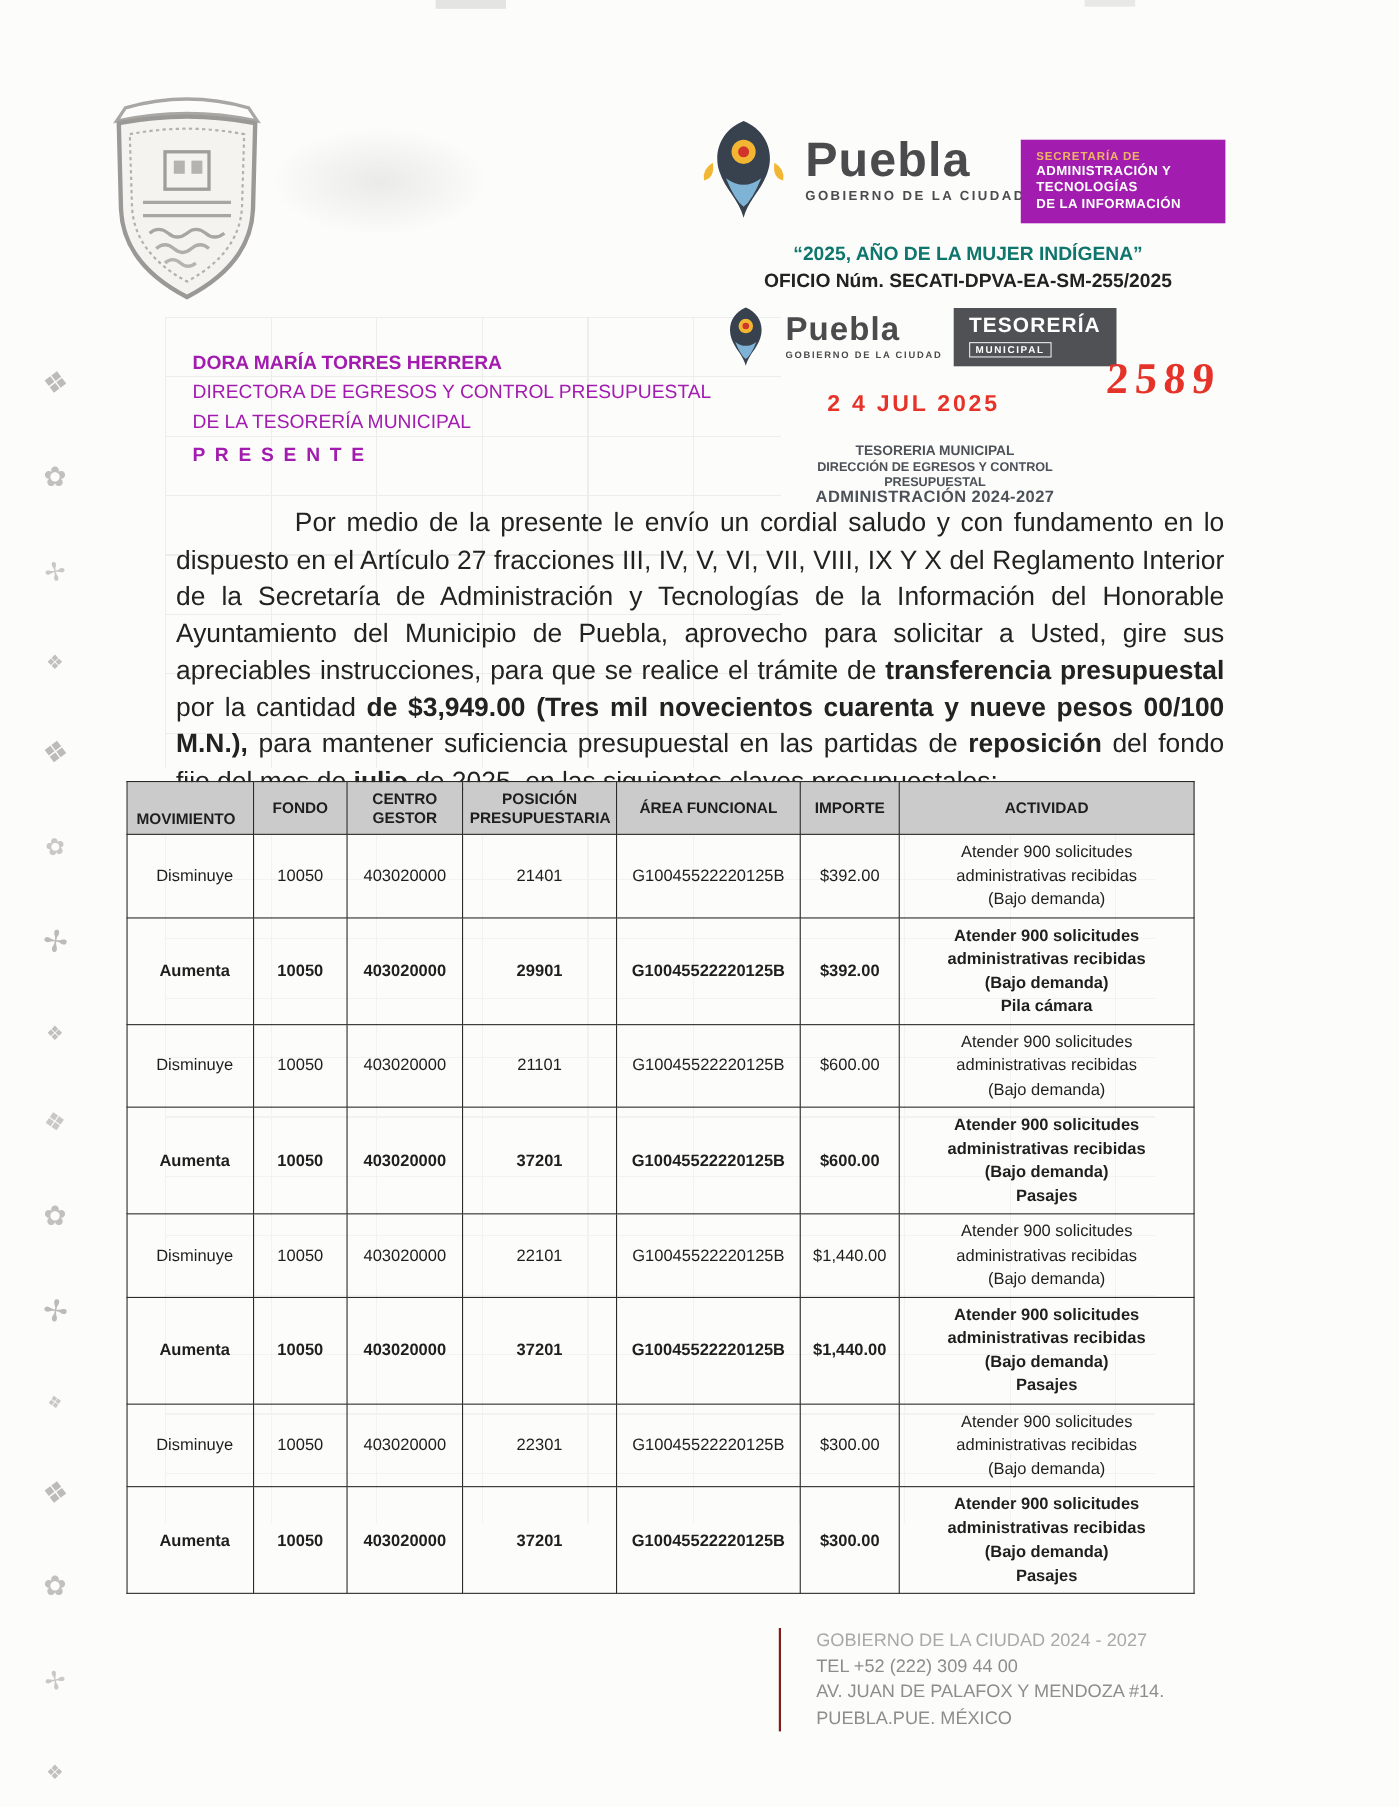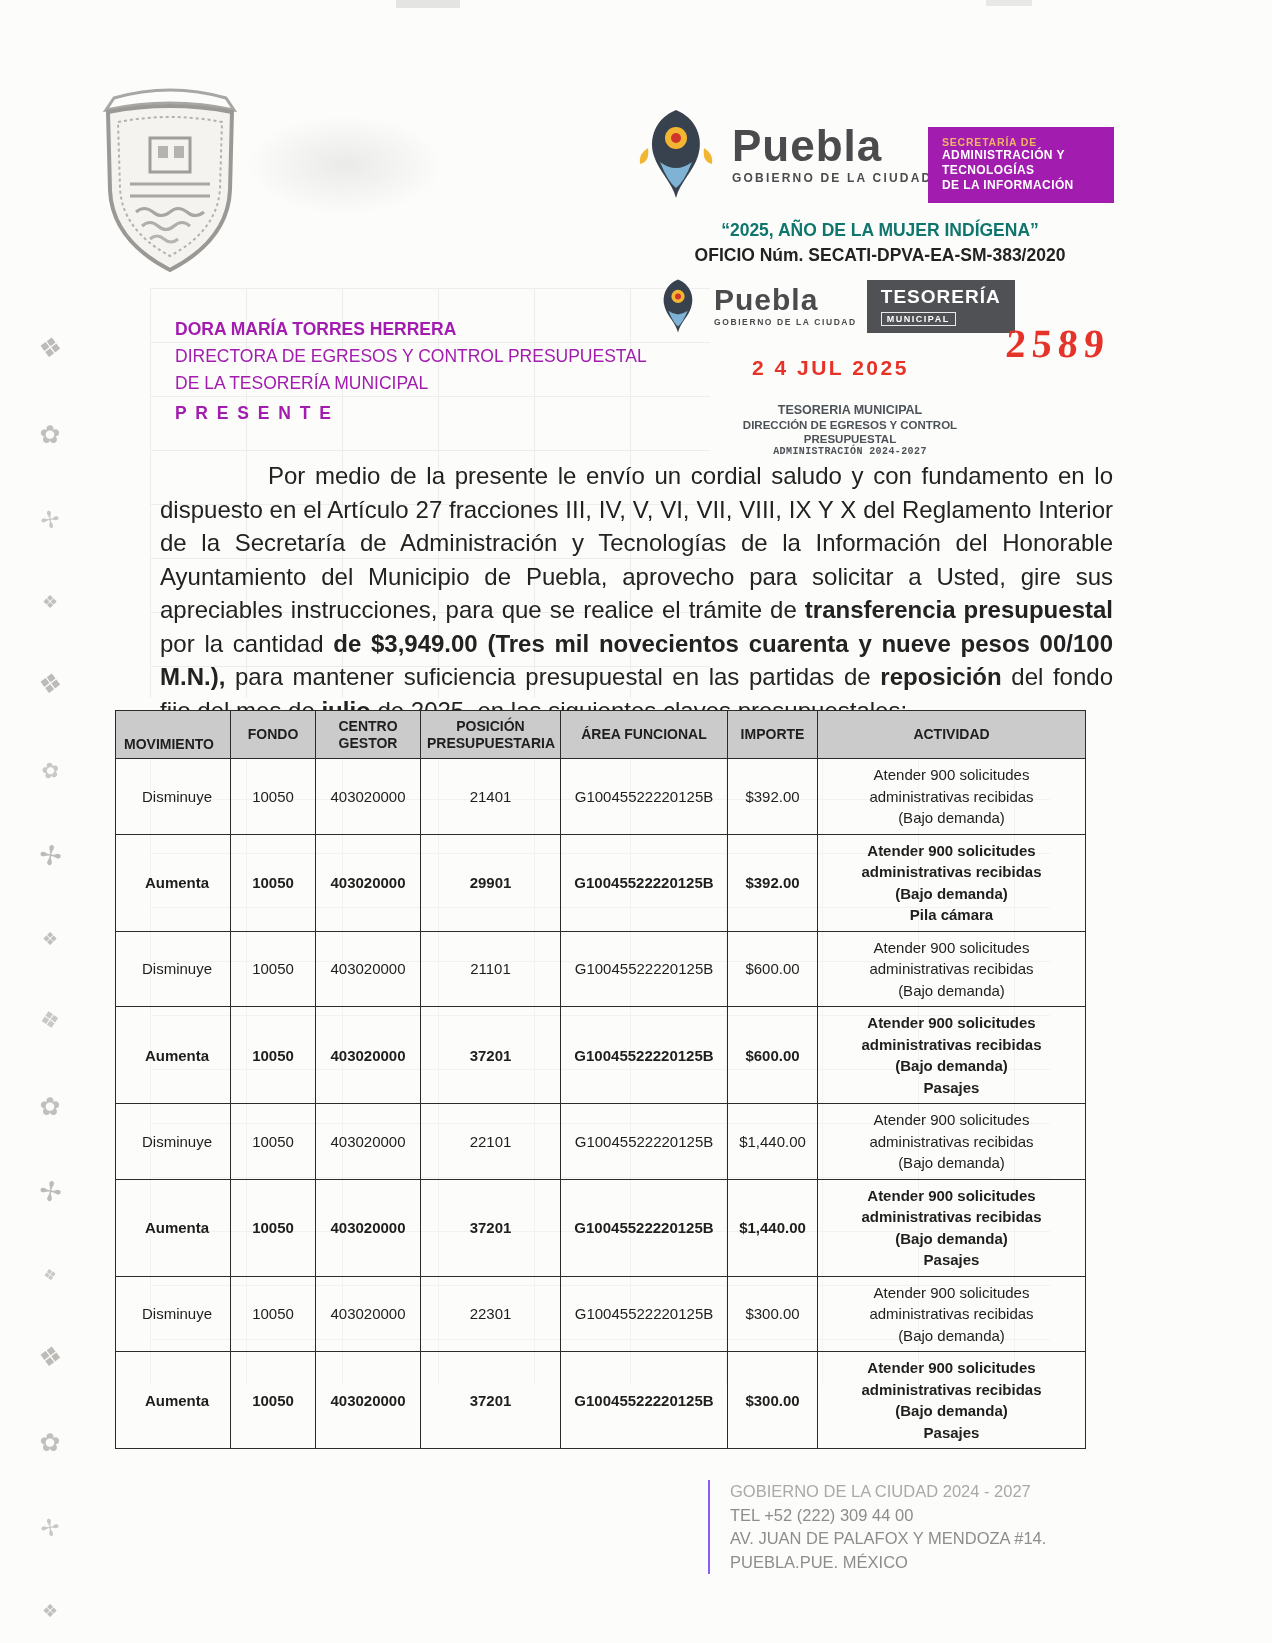--- a/index.html
+++ b/index.html
@@ -54,21 +54,21 @@
   
   .folio{position:absolute; left:1006px; top:320px; font-family:"Liberation Serif", serif;
     font-size:40px; font-weight:bold; color:#e5332a; letter-spacing:6px; transform:skewX(-4deg);}
   .date-stamp{position:absolute; left:752px; top:356px; color:#e5332a; font-weight:bold;
     font-size:21px; letter-spacing:2.5px;}
   
   .receipt-stamp{position:absolute; left:700px; top:403px; width:300px; text-align:center;
     color:#4d5258; font-weight:bold;}
   .receipt-stamp .s0{font-size:12.5px; line-height:15px;}
   .receipt-stamp .s1,.receipt-stamp .s2{font-size:11.5px; line-height:14px;}
-  .receipt-stamp .s3{font-size:10px; line-height:12px; letter-spacing:.4px;font-family:Liberation Mono, monospace;}
+  .receipt-stamp .s3{font-size:15px; line-height:12px; letter-spacing:.4px;}
   
   .recipient{position:absolute; left:175px; top:316px; font-size:17.5px; line-height:27px; color:#a21caf;}
   .recipient .rname{font-weight:bold;}
   .recipient .presente{font-weight:bold; letter-spacing:2px; margin-top:3px;}
   
   .body-par{position:absolute; left:160px; top:459px; width:953px; font-size:24px;
     line-height:33.5px; text-align:justify; text-indent:108px; color:#222;}
   .body-par .b{font-weight:bold;}
   
   table.mov{position:absolute; left:115px; top:710px; width:970px; border-collapse:collapse;
@@ -79,22 +79,22 @@
   table.mov thead th.h0{text-align:left; vertical-align:bottom; padding-left:8px;}
   table.mov td{padding:5px 6px; text-align:center; vertical-align:middle; line-height:21px;}
   table.mov td.c0{text-align:center; padding-left:14px;}
   table.mov td.c6 div{line-height:21.5px;}
   tr.bold-row td{font-weight:bold;}
   
   .capital{position:absolute; left:384px; top:1490px; width:300px; text-align:center; color:#48484b;}
   .capital .top{display:flex; align-items:center; justify-content:center; gap:8px;
     font-size:21px; font-weight:bold; letter-spacing:7px;}
   .capital .bottom{font-size:41px; font-weight:bold; letter-spacing:2px; margin-top:-2px;}
-  .footer-right{position:absolute; left:708px; top:1480px; padding-left:20px;
-    border-left:2px solid #8b5cf6; font-size:16.5px; line-height:23.5px; color:#8d8d8d;}
+  .footer-right{position:absolute; left:708px; top:1480px; padding-left:32px;
+    border-left:2px solid #7f1d1d; font-size:16.5px; line-height:23.5px; color:#8d8d8d;}
   .footer-right .f0{color:#a9a9a7;}
 </style>
 </head>
 <body>
 
 <div class="page">
 
   <div class="artifact" style="left:396px; top:0; width:64px; height:8px; opacity:.25;"></div>
   <div class="artifact" style="left:986px; top:0; width:46px; height:6px; opacity:.2;"></div>
   <div class="ghost-blob"></div>
@@ -149,21 +149,21 @@
       <div class="sub">GOBIERNO DE LA CIUDAD</div>
     </div>
   </div>
   <div class="badge1">
     <div class="l0">SECRETARÍA DE</div>
     <div class="l1">ADMINISTRACIÓN Y TECNOLOGÍAS</div>
     <div class="l2">DE LA INFORMACIÓN</div>
   </div>
 
   <div class="year-legend">“2025, AÑO DE LA MUJER INDÍGENA”</div>
-  <div class="oficio-num">OFICIO Núm. SECATI-DPVA-EA-SM-383/2020</div>
+  <div class="oficio-num">OFICIO Núm. SECATI-DPVA-EA-SM-255/2025</div>
 
   <div class="brand2">
     <svg class="brand-icon" viewBox="0 0 100 100">
       <path d="M50 6 C30 14 22 34 28 52 C33 68 46 78 50 94 C54 78 67 68 72 52 C78 34 70 14 50 6 Z" fill="#37424e"></path>
       <circle cx="50" cy="34" r="11" fill="#f2b632"></circle>
       <circle cx="50" cy="34" r="5" fill="#d1342b"></circle>
       <path d="M34 58 q16 12 32 0 q-8 20 -16 26 q-8 -6 -16 -26" fill="#7fb3d5"></path>
     </svg>
     <div class="wordmark" style="margin-left:4px;">
       <div class="nm">Puebla</div>

